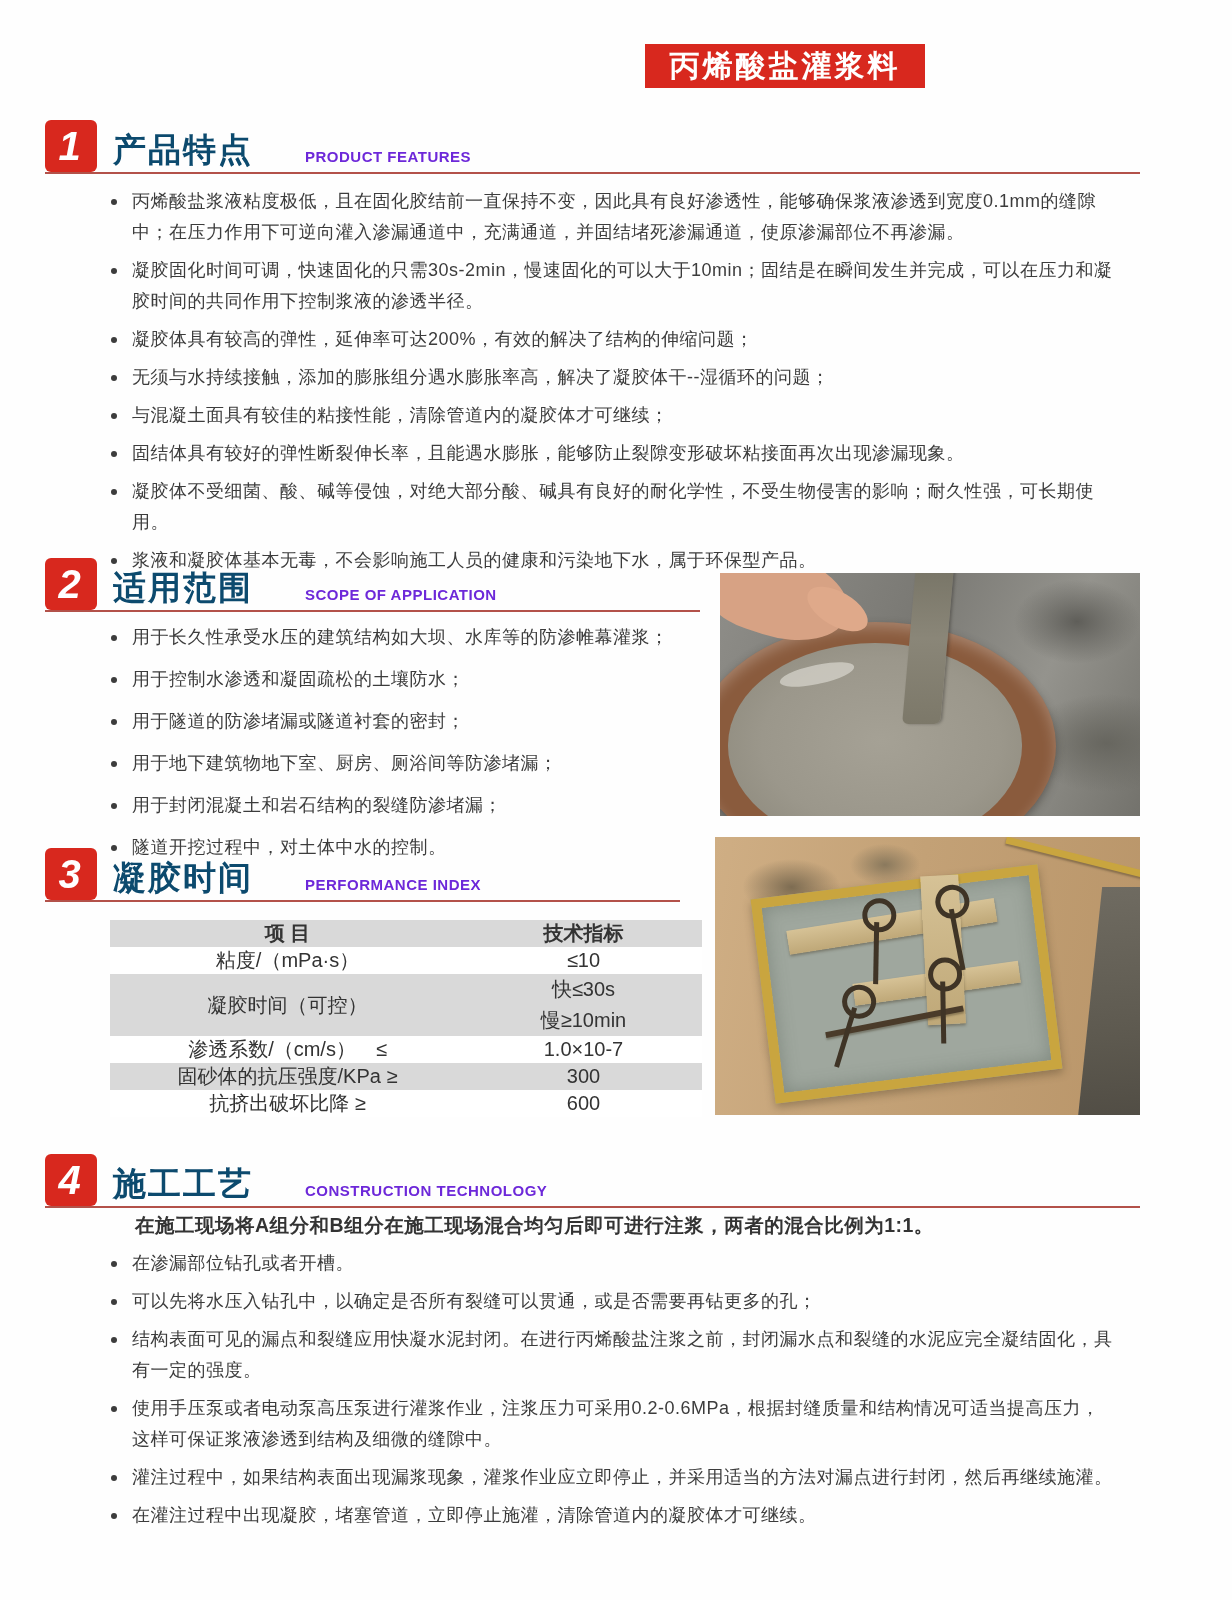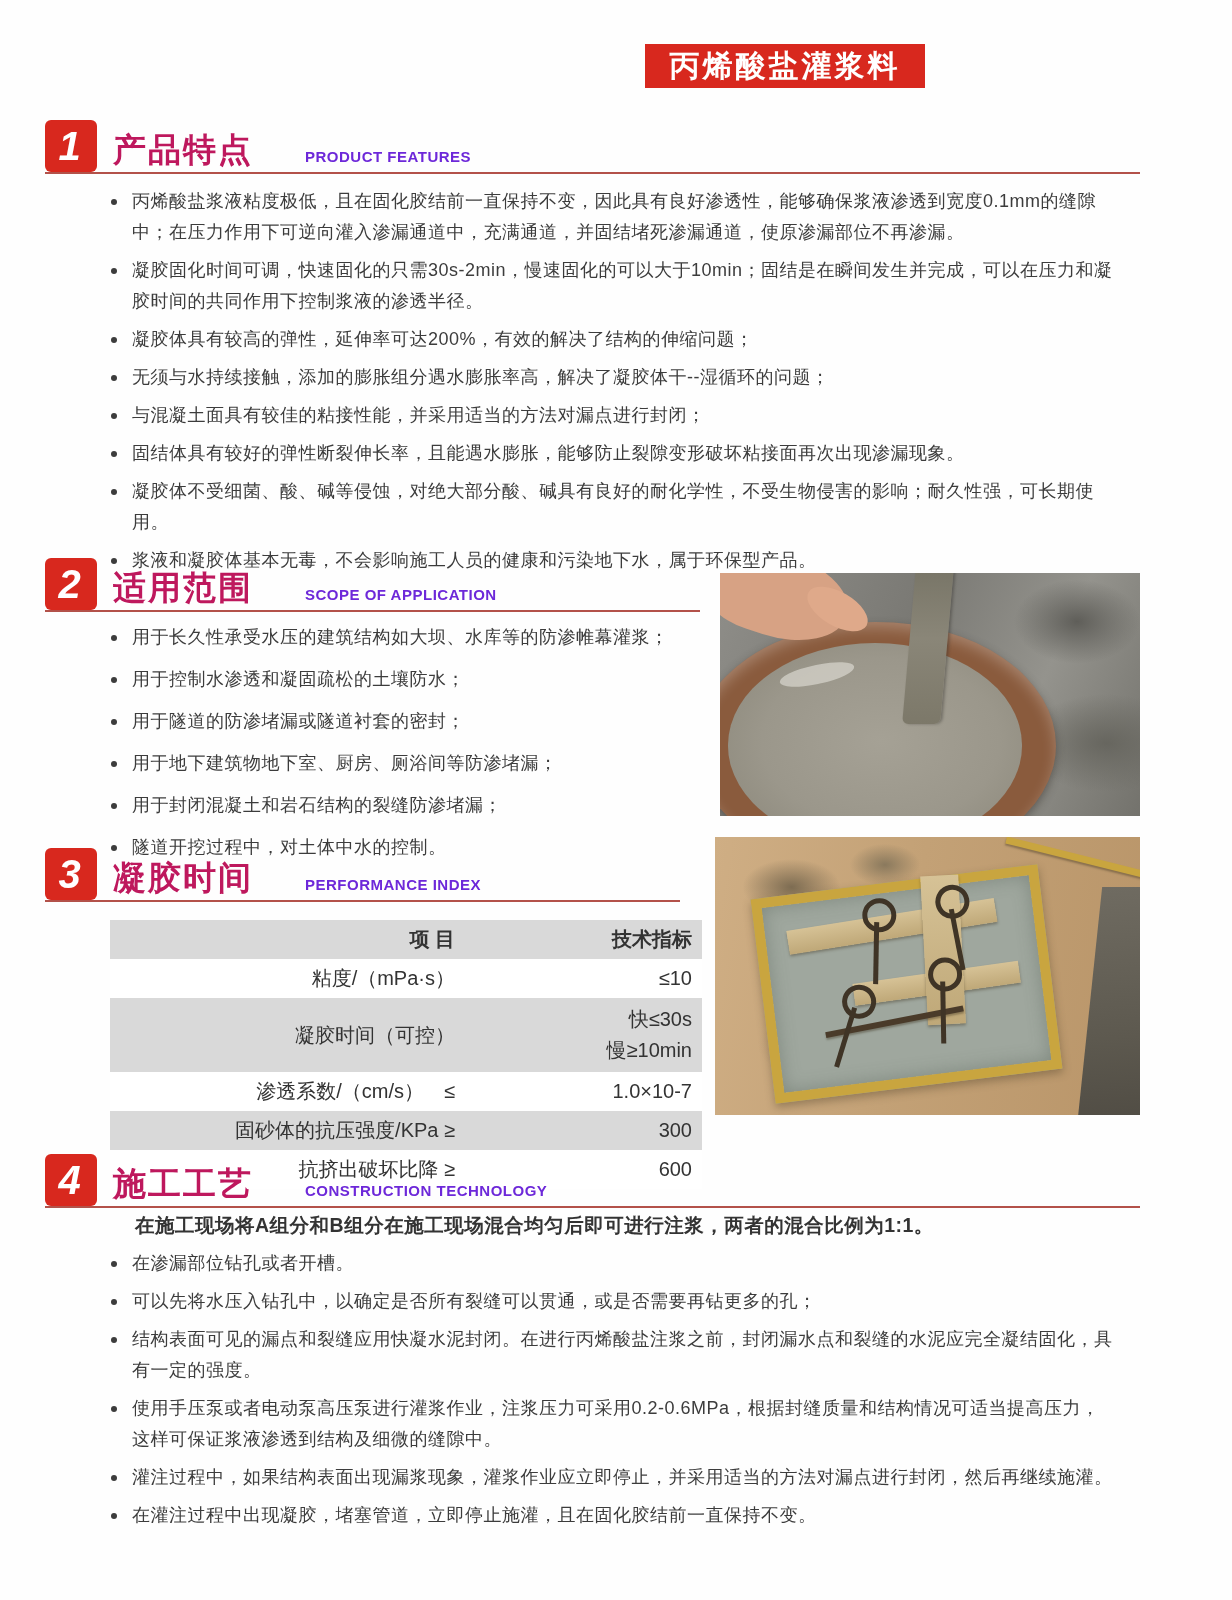--- a/index.html
+++ b/index.html
@@ -19,40 +19,40 @@
   
   .sec-header { position:absolute; left:45px; height:56px; }
   .sec-num {
     position:absolute; left:0; bottom:2px; width:52px; height:52px;
     background:#d8281e; border-radius:6px; color:#fff;
     font-size:40px; font-weight:bold; font-style:italic;
     display:flex; align-items:center; justify-content:center; padding-right:3px; box-sizing:border-box;
   }
   .sec-zh {
     position:absolute; left:68px; bottom:8px; font-size:33px; font-weight:bold;
-    color:#be185d; letter-spacing:2px; line-height:1; white-space:nowrap;
+    color:#0c4a6e; letter-spacing:2px; line-height:1; white-space:nowrap;
   }
   .sec-en {
     position:absolute; bottom:9px; font-size:15px; font-weight:bold;
     color:#6d28d9; letter-spacing:0.5px; white-space:nowrap;
   }
   .sec-rule { position:absolute; bottom:0; left:0; height:2px; background:#b3524a; }
 
   
   ul.blist { list-style:none; margin:0; padding:0; position:absolute; }
   ul.blist li { display:flex; margin:0 0 7px 0; }
   ul.blist .dot { flex:none; width:6px; height:6px; border-radius:50%; background:#3c3c3c; margin:13px 15px 0 3px; }
   ul.blist .txt { font-size:18px; line-height:1.72; letter-spacing:0.5px; }
   ul.blist.wide { width:1008px; }
   ul.blist.narrow { width:608px; }
   ul.blist.narrow li { margin-bottom:11px; }
 
   
   table.perf { position:absolute; left:110px; top:920px; width:592px; border-collapse:collapse; font-size:20px; color:#333; }
-  table.perf th, table.perf td { text-align:right; padding:6px 10px; vertical-align:middle; }
+  table.perf th, table.perf td { text-align:center; padding:0 10px; vertical-align:middle; }
   table.perf col.c1 { width:355px; }
   table.perf thead th { background:#d9d9d9; font-weight:bold; }
   table.perf tbody tr:nth-child(even) td { background:#d9d9d9; }
   table.perf tbody tr:nth-child(odd) td { background:#ffffff; }
   table.perf .v2 { line-height:1.55; }
 
   
   .s4-intro {
     position:absolute; left:135px; top:1212px; width:1000px;
     font-size:19.5px; font-weight:bold; color:#333; letter-spacing:0.5px;
@@ -151,21 +151,21 @@
     <li>
         <span class="dot"></span>
         <span class="txt">凝胶体具有较高的弹性，延伸率可达200%，有效的解决了结构的伸缩问题；</span>
       </li>
     <li>
         <span class="dot"></span>
         <span class="txt">无须与水持续接触，添加的膨胀组分遇水膨胀率高，解决了凝胶体干--湿循环的问题；</span>
       </li>
     <li>
         <span class="dot"></span>
-        <span class="txt">与混凝土面具有较佳的粘接性能，并采用适当的方法对漏点进行封闭；</span>
+        <span class="txt">与混凝土面具有较佳的粘接性能，清除管道内的凝胶体才可继续；</span>
       </li>
     <li>
         <span class="dot"></span>
         <span class="txt">固结体具有较好的弹性断裂伸长率，且能遇水膨胀，能够防止裂隙变形破坏粘接面再次出现渗漏现象。</span>
       </li>
     <li>
         <span class="dot"></span>
         <span class="txt">凝胶体不受细菌、酸、碱等侵蚀，对绝大部分酸、碱具有良好的耐化学性，不受生物侵害的影响；耐久性强，可长期使用。</span>
       </li>
     <li>
@@ -311,17 +311,17 @@
     <li>
         <span class="dot"></span>
         <span class="txt">使用手压泵或者电动泵高压泵进行灌浆作业，注浆压力可采用0.2-0.6MPa，根据封缝质量和结构情况可适当提高压力，这样可保证浆液渗透到结构及细微的缝隙中。</span>
       </li>
     <li>
         <span class="dot"></span>
         <span class="txt">灌注过程中，如果结构表面出现漏浆现象，灌浆作业应立即停止，并采用适当的方法对漏点进行封闭，然后再继续施灌。</span>
       </li>
     <li>
         <span class="dot"></span>
-        <span class="txt">在灌注过程中出现凝胶，堵塞管道，立即停止施灌，且在固化胶结前一直保持不变。</span>
+        <span class="txt">在灌注过程中出现凝胶，堵塞管道，立即停止施灌，清除管道内的凝胶体才可继续。</span>
       </li>
   </ul>
 
 </div>
 
 </body></html>

